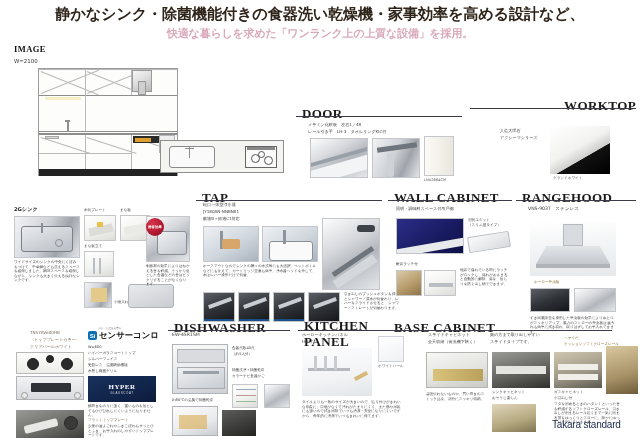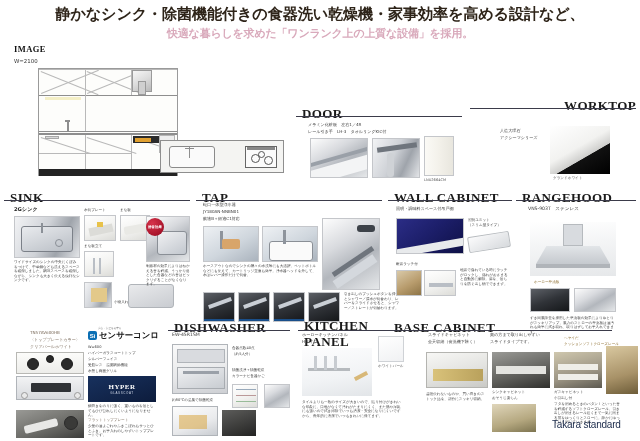--- a/index.html
+++ b/index.html
@@ -182,26 +182,20 @@
     <div class="sec-hd">
       <span class="t">WORKTOP</span>
       <div class="rule"></div>
     </div>
   </div>
   <div class="jp jp4" style="position:absolute; left:500px; top:128px;">人造大理石</div>
   <div class="jp jp4" style="position:absolute; left:500px; top:135px;">アクシーマシリーズ</div>
   <div class="ph nob" style="left:550px; top:126px; width:60px; height:48px; background:linear-gradient(150deg,#ffffff 0%,#f2f2f0 45%,#cfcfcd 62%,#111111 63%,#000000 100%);"></div>
   <div class="swatch-cap" style="left:553px; top:176px;">グランドホワイト</div>
 
-  <div class="sec" style="left:4px; top:188px; width:186px;">
-    <div class="sec-hd">
-      <span class="t">SINK</span>
-      <div class="rule"></div>
-    </div>
-  </div>
   <div class="jp jp5" style="position:absolute; left:14px; top:206px; font-weight:bold; color:#222;">2Gシンク</div>
   <div class="ph g-steel2" style="left:14px; top:216px; width:66px; height:42px;">
     <div class="sinkbowl" style="left:6px; top:9px; width:52px; height:26px; border-color:#7b8088; background:linear-gradient(160deg,#e9ebee,#b9bec5);"></div>
     <div class="ln" style="left:26px; top:6px; width:2px; height:10px; background:#8b9097;"></div>
     <div class="burner" style="left:40px; top:22px; width:8px; height:8px; border-color:#8a8f96;"></div>
   </div>
   <div class="jp tiny" style="position:absolute; left:14px; top:260px; width:66px;">ワイドサイズのシンクの中央にくぼみをつけて、中華鍋なども洗えるスペースを確保しました。調理スペースを確保しながら、シンクも大きく使える便利なシンクです。</div>
 
   <div class="jp tiny" style="position:absolute; left:84px; top:208px;">水切プレート</div>
   <div class="ph g-white" style="left:84px; top:215px; width:32px; height:26px;">

